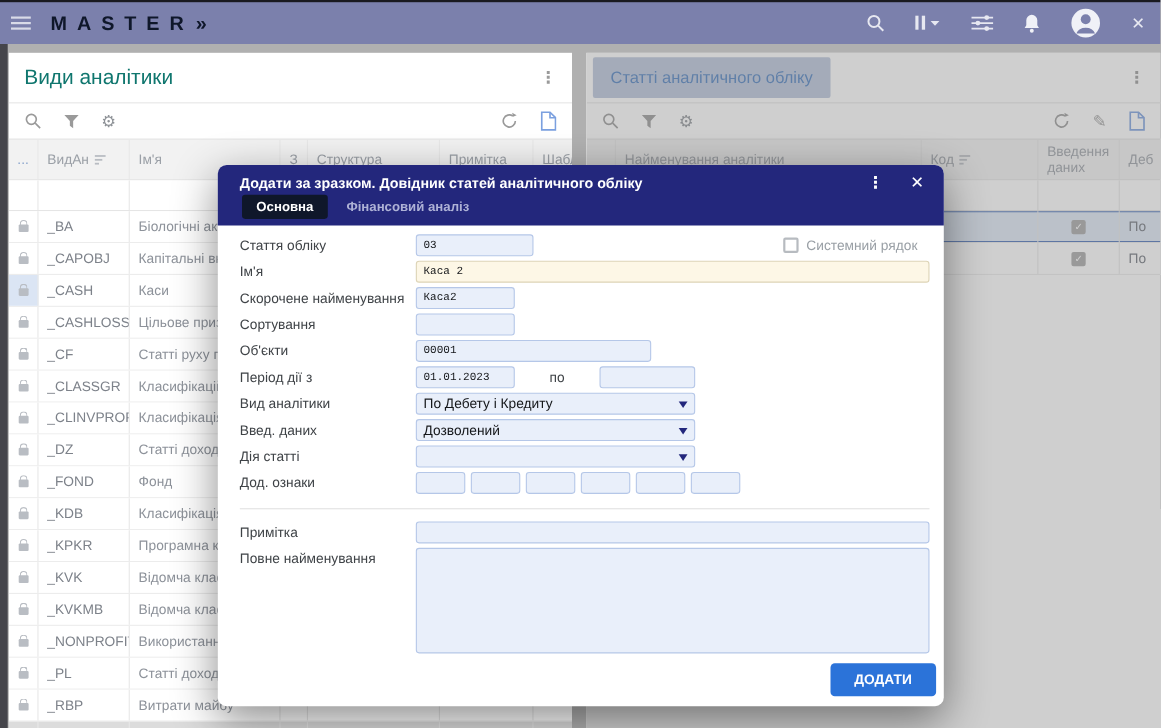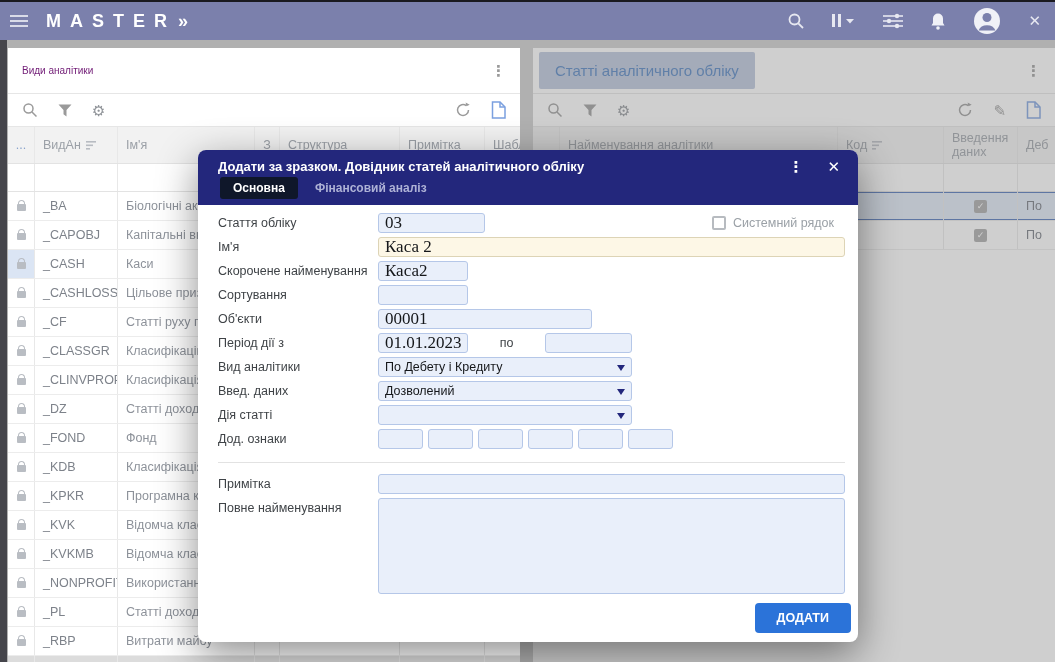--- a/index.html
+++ b/index.html
@@ -4,33 +4,33 @@
 <style>
   * { margin:0; padding:0; box-sizing:border-box; }
   html,body { width:1055px; height:662px; overflow:hidden; }
   body { font-family:"Liberation Sans","DejaVu Sans",sans-serif; background:#b0b0b0; position:relative; }
 
   
   .topbar { position:absolute; top:0; left:0; right:0; height:40px; background:#7b80ac;
             border-top:2px solid #1a1a20; display:flex; align-items:center; padding:0 14px 0 10px; z-index:20; }
   .hamburger { width:20px; display:flex; flex-direction:column; gap:3px; cursor:pointer; margin-right:16px; }
   .hamburger span { display:block; width:18px; height:2px; background:#d9dbe8; }
-  .logo { color:#ffffff; font-size:18px; font-weight:bold; letter-spacing:9px; }
+  .logo { color:#0f172a; font-size:18px; font-weight:bold; letter-spacing:9px; }
   .logo .chev { letter-spacing:1px; margin-left:2px; }
   .tb-icons { margin-left:auto; display:flex; align-items:center; gap:27px; }
   .tb-ic { display:flex; align-items:center; cursor:pointer; }
   .tb-close { color:#e7e8f1; font-size:15px; }
 
   
   .left-strip { position:absolute; left:0; top:40px; width:7px; bottom:0; background:#45454b; }
   .panel { position:absolute; top:48px; bottom:0; background:#fff; overflow:hidden; }
   .panel-left { left:8px; width:512px; }
   .panel-right { left:533px; right:0; }
   .panel-head { height:46px; display:flex; align-items:center; padding:0 14px; border-bottom:1px solid #e6e6e6; }
-  .panel-title { color:#701a75; font-size:10px; }
+  .panel-title { color:#0f766e; font-size:19px; }
   .title-chip { background:#bac6dc; color:#4d7fc0; font-size:15px; padding:10px 16px; border-radius:2px; margin-left:-8px;text-align:center; }
   .dots { margin-left:auto; color:#9a9a9a; font-size:15px; font-weight:bold; cursor:pointer; line-height:1; }
   .toolbar { height:32px; display:flex; align-items:center; gap:20px; padding:0 14px; }
   .toolbar .spacer { flex:1; }
   .t-ic { display:flex; align-items:center; cursor:pointer; }
   .gear { color:#8f9398; font-size:15px; line-height:1; }
   .pencil { color:#9a9a9a; font-size:15px; line-height:1; }
 
   
   .lt-grid { display:grid; grid-template-columns:27px 83px 137px 25px 120px 85px 1fr; }
@@ -69,21 +69,21 @@
   .modal-hicons { position:absolute; top:9px; right:18px; display:flex; gap:24px; align-items:center; }
   .modal-dots { color:#fff; font-size:15px; font-weight:bold; cursor:pointer; line-height:1; }
   .modal-close { color:#fff; font-size:15px; cursor:pointer; line-height:1; }
   .tabs { position:absolute; left:14px; bottom:6px; display:flex; gap:4px; }
   .tab { font-size:12px; font-weight:bold; padding:4px 13px; border-radius:3px; color:#aeb2d6; cursor:pointer; }
   .tab.active { background:#0f172a; color:#fff;margin-left:8px; }
   .modal-body { position:relative; height:437px; padding:6px 13px 10px 20px; }
   .fr { display:flex; align-items:center; height:24px; }
   .lbl { width:160px; flex:none; font-size:12.5px; color:#3f4347; }
   .inp { height:20px; background:#e9effa; border:1px solid #b5c7e8; border-radius:3px;
-         font-family:Liberation Serif, serif; font-size:17px; color:#15171a; padding:0 6px; outline:none; }
+         font-family:Liberation Mono, monospace; font-size:10px; color:#15171a; padding:0 6px; outline:none; }
   .w-sm { width:107px; } .w-xs { width:90px; } .w-md { width:214px; } .w-wide { width:467px; }
   .inp.cream { background:#fdf7e6; border-color:#ddd4b6; }
   .selbox { position:relative; width:254px; height:20px; background:#e9effa; border:1px solid #b5c7e8;
             border-radius:3px; display:flex; align-items:center; font-size:12.5px; color:#15171a;
             padding:0 20px 0 6px; cursor:pointer; }
   .caret { position:absolute; right:6px; top:7px; width:0; height:0;
            border-left:4.5px solid transparent; border-right:4.5px solid transparent; border-top:6px solid #23277c; }
   .to-lbl { width:77px; text-align:center; font-size:12.5px; color:#3f4347; flex:none; }
   .flags { display:flex; gap:5px; }
   .flag { width:45px; height:20px; background:#e9effa; border:1px solid #b5c7e8; border-radius:3px; }

